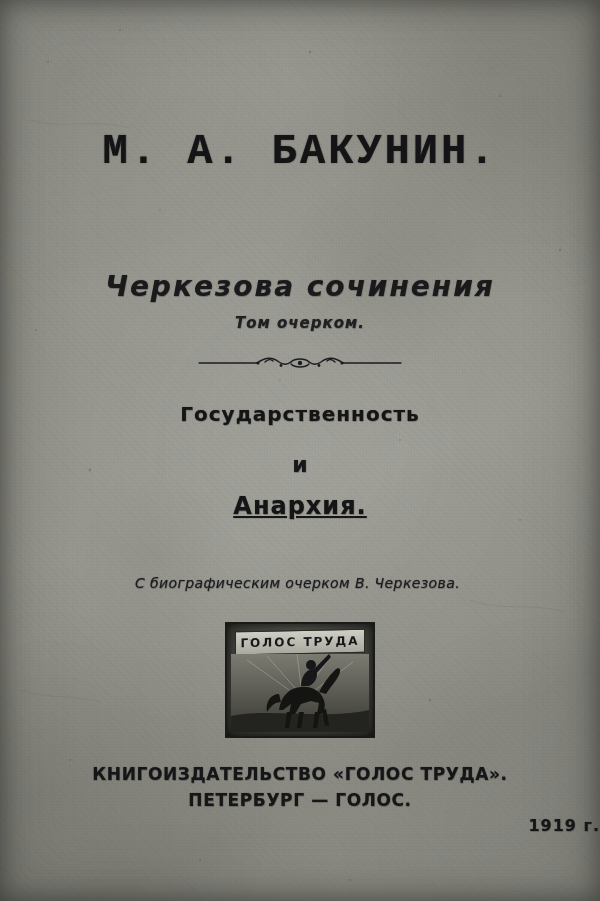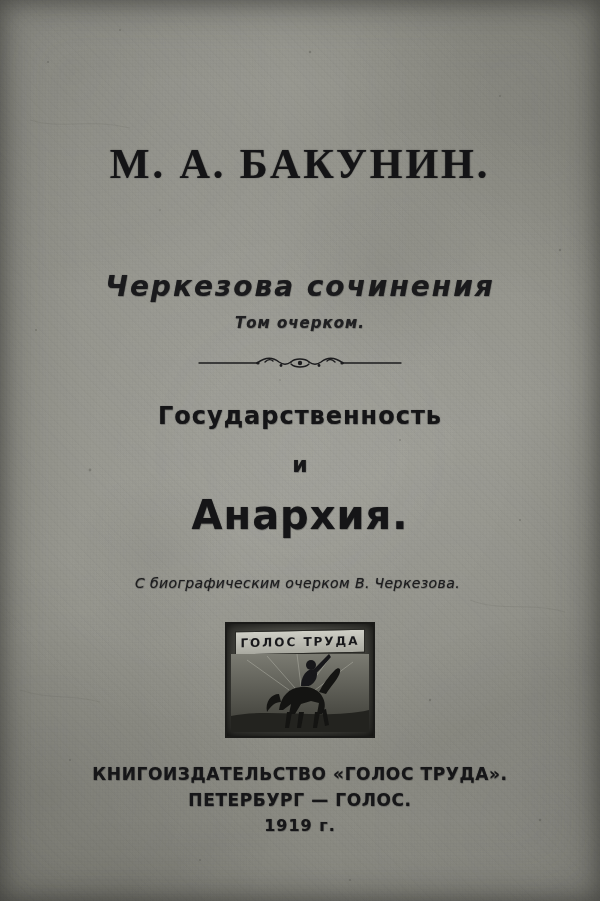--- a/index.html
+++ b/index.html
@@ -72,24 +72,24 @@
 
   .ink {
     color: #1b1b1d;
     text-shadow:
       0 0 1px rgba(25,25,25,0.55),
       0.5px 0.5px 0 rgba(60,60,60,0.30);
   }
 
   #author {
     position: absolute;
-    top: 140px;
-    left: 0;
-    right: 0;
-    font-family: Liberation Serif, serif;
+    top: 128px;
+    left: 0;
+    right: 0;
+    font-family: Liberation Mono, monospace;
     font-weight: bold;
     font-size: 42px;
     letter-spacing: 3px;
     color: #141416;
     text-shadow: 0 0 1.2px rgba(20,20,20,0.7), 0.6px 0.4px 0 rgba(55,55,55,0.35);
   }
 
   #series-title {
     position: absolute;
     top: 270px;
@@ -129,44 +129,45 @@
   }
   #ornament svg { display: block; }
 
   #title-line1 {
     position: absolute;
     top: 402px;
     left: 0;
     right: 0;
     font-family: "DejaVu Sans", sans-serif;
     font-weight: bold;
+    font-size: 20px;
+    letter-spacing: 1px;
+    color: #151517;
+  }
+  #title-conj {
+    position: absolute;
+    top: 452px;
+    left: 0;
+    right: 0;
+    font-family: "DejaVu Sans", sans-serif;
+    font-weight: bold;
+    font-size: 22px;
+    color: #18181a;
+  }
+  #title-line2 {
+    position: absolute;
+    top: 492px;
+    left: 0;
+    right: 0;
+    font-family: "DejaVu Sans", sans-serif;
+    font-weight: bold;
     font-size: 24px;
     letter-spacing: 1px;
     color: #151517;
-  }
-  #title-conj {
-    position: absolute;
-    top: 452px;
-    left: 0;
-    right: 0;
-    font-family: "DejaVu Sans", sans-serif;
-    font-weight: bold;
-    font-size: 22px;
-    color: #18181a;
-  }
-  #title-line2 {
-    position: absolute;
-    top: 492px;
-    left: 0;
-    right: 0;
-    font-family: "DejaVu Sans", sans-serif;
-    font-weight: bold;
-    font-size: 40px;
-    letter-spacing: 1px;
-    color: #151517;
+    text-decoration: underline;
   }
 
   #subtitle-note {
     position: absolute;
     top: 575px;
     left: 0;
     right: 17px;
     font-family: "DejaVu Sans", sans-serif;
     font-style: italic;
     font-size: 14px;
@@ -237,20 +238,21 @@
   #year {
     position: absolute;
     top: 816px;
     left: 0;
     right: 0;
     font-family: "DejaVu Sans", sans-serif;
     font-weight: bold;
     font-size: 16px;
     letter-spacing: 1px;
     color: #161618;
+    text-align: right;
   }
 
   
   #speckle {
     position: absolute;
     inset: 0;
     z-index: 4;
     pointer-events: none;
     opacity: 0.35;
   }

